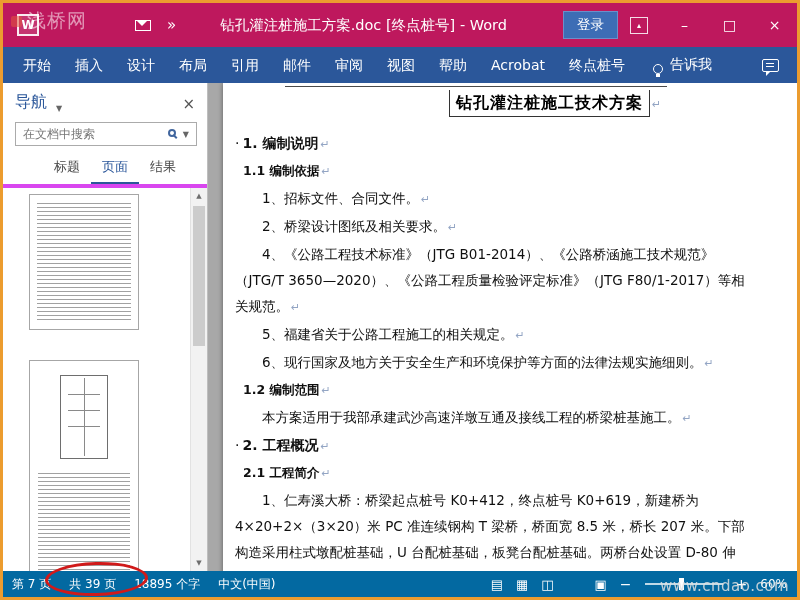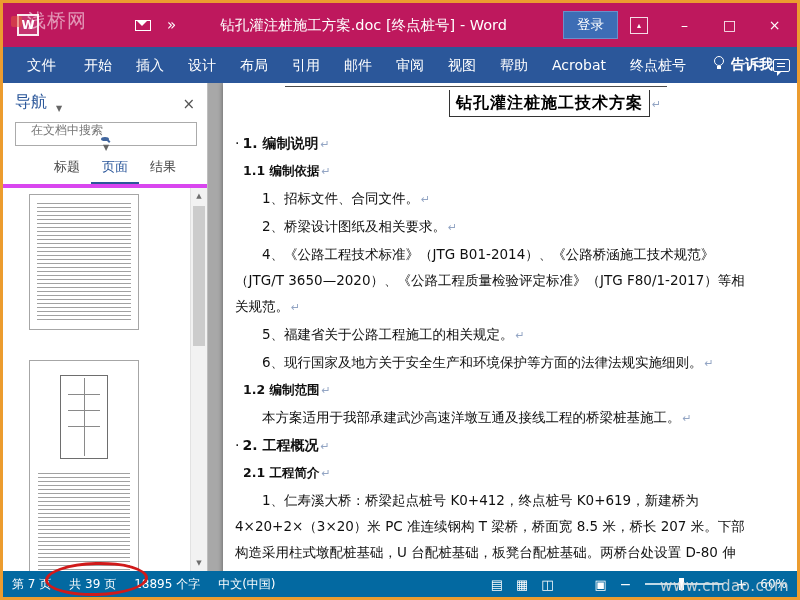--- a/index.html
+++ b/index.html
@@ -25,21 +25,21 @@
   .winbtn { width:45px; height:44px; display:flex; align-items:center; justify-content:center; font-size:14px; }
   .wm-tl { position:absolute; left:8px; top:5px; display:flex; align-items:center; gap:5px;
            color:rgba(255,255,255,.55); font-size:19px; letter-spacing:1px; pointer-events:none; z-index:6; }
   .wm-logo { width:11px; height:11px; background:rgba(226,88,62,.55); border-radius:2px; display:inline-block; }
 
   
   .tabbar { height:36px; background:#2B579A; display:flex; align-items:center; color:#fff;
             padding-left:8px; font-size:14px; flex:0 0 auto; }
   .rtab { padding:0 12px; line-height:36px; white-space:nowrap; }
   .rtab.file { padding:0 16px; font-size:14.5px; }
-  .tellme { display:flex; align-items:flex-start; margin-left:16px; white-space:nowrap;font-weight:bold; }
+  .tellme { display:flex; align-items:flex-end; margin-left:16px; white-space:nowrap; }
   .bulb { width:10px; height:10px; border:1.5px solid #fff; border-radius:50%; position:relative;
           display:inline-block; margin-right:7px; }
   .bulb::after { content:""; position:absolute; left:2px; bottom:-4px; width:4px; height:3px; background:#fff; }
   .comment-ico { width:17px; height:13px; border:1.5px solid #fff; border-radius:2px; position:relative;
                  margin-left:auto; margin-right:18px; flex:0 0 auto;
                  background:linear-gradient(#fff,#fff) 3px 3px/8px 1px no-repeat,
                             linear-gradient(#fff,#fff) 3px 6px/8px 1px no-repeat; }
   .comment-ico::after { content:""; position:absolute; left:3px; bottom:-5px; width:0; height:0;
                         border-top:4px solid #fff; border-right:4px solid transparent; }
 
@@ -47,21 +47,21 @@
   .main { flex:1 1 auto; display:flex; min-height:0; background:#A8A8A8; }
 
   
   .navpane { width:205px; flex:0 0 auto; background:#fff; border-right:1px solid #BEBEBE;
              display:flex; flex-direction:column; }
   .nav-head { display:flex; align-items:flex-end; padding:9px 12px 4px 12px; }
   .nav-title { color:#2B579A; font-size:16px; }
   .nav-dd { color:#666; font-size:8px; margin-left:9px; margin-top:3px; }
   .nav-close { margin-left:auto; color:#555; font-size:15px; }
   .searchwrap { padding:5px 10px 6px 12px; }
-  .searchbox { border:1px solid #ABABAB; height:24px; display:flex; align-items:center; padding:0 7px;flex-direction:column; }
+  .searchbox { border:1px solid #ABABAB; height:24px; display:flex; align-items:center; padding:0 7px; }
   .searchinput { border:none; outline:none; flex:1; min-width:0; font-size:12px;
                  font-family:"DejaVu Sans","Liberation Sans",sans-serif; color:#333; }
   .searchinput::placeholder { color:#767676; }
   .mag { width:8px; height:8px; border:2px solid #41669E; border-radius:50%; position:relative;
          display:inline-block; margin:0 7px 2px 4px; }
   .mag::after { content:""; position:absolute; width:2px; height:5px; background:#41669E;
                 right:-2px; bottom:-4px; transform:rotate(-45deg); }
   .search-dd { color:#666; font-size:8px; }
   .navtabs { display:flex; padding-left:20px; border-bottom:4px solid #d946ef;justify-content:center; }
   .navtab { padding:6px 11px 6px; font-size:13px; color:#474747; border-bottom:2px solid transparent; }
@@ -135,21 +135,20 @@
     </div>
     <div class="title">钻孔灌注桩施工方案.doc [终点桩号] - Word</div>
     <div class="login">登录</div>
     <div class="ribbon-display">▴</div>
     <div class="winbtn">–</div>
     <div class="winbtn">□</div>
     <div class="winbtn">×</div>
   </div>
 
   <div class="tabbar">
-    <div class="rtab file">文件</div>
     <div class="rtab">开始</div>
     <div class="rtab">插入</div>
     <div class="rtab">设计</div>
     <div class="rtab">布局</div>
     <div class="rtab">引用</div>
     <div class="rtab">邮件</div>
     <div class="rtab">审阅</div>
     <div class="rtab">视图</div>
     <div class="rtab">帮助</div>
     <div class="rtab">Acrobat</div>

